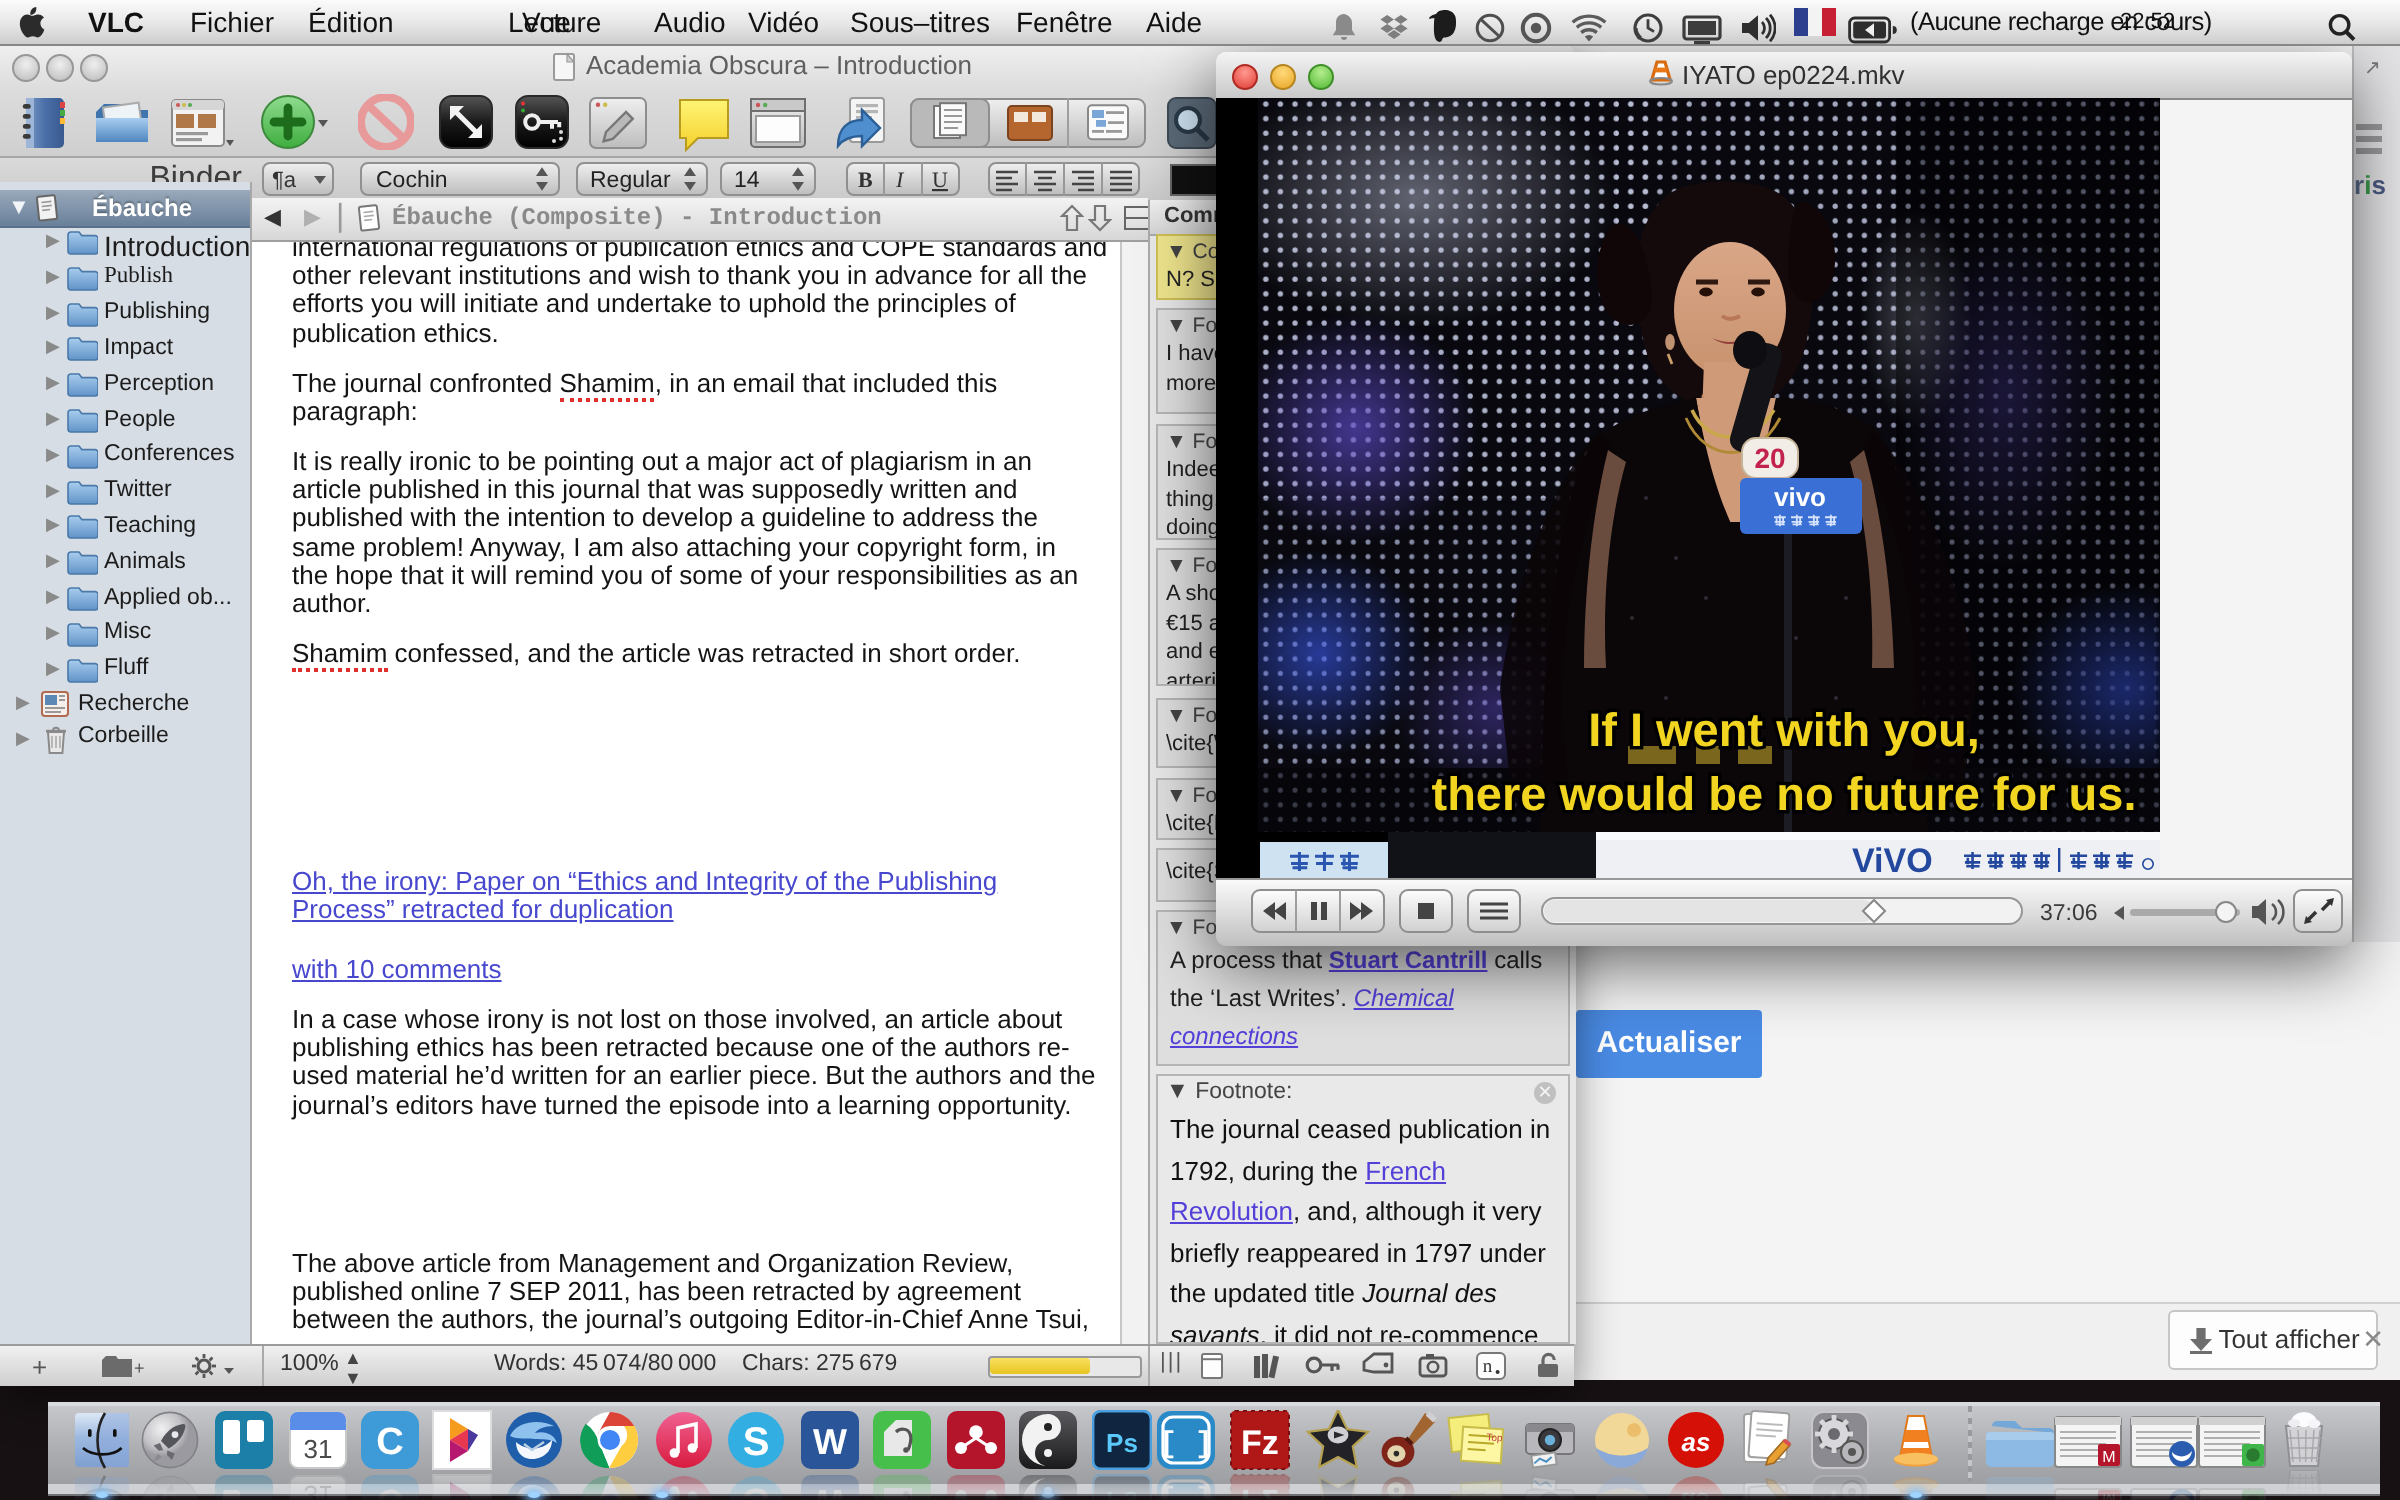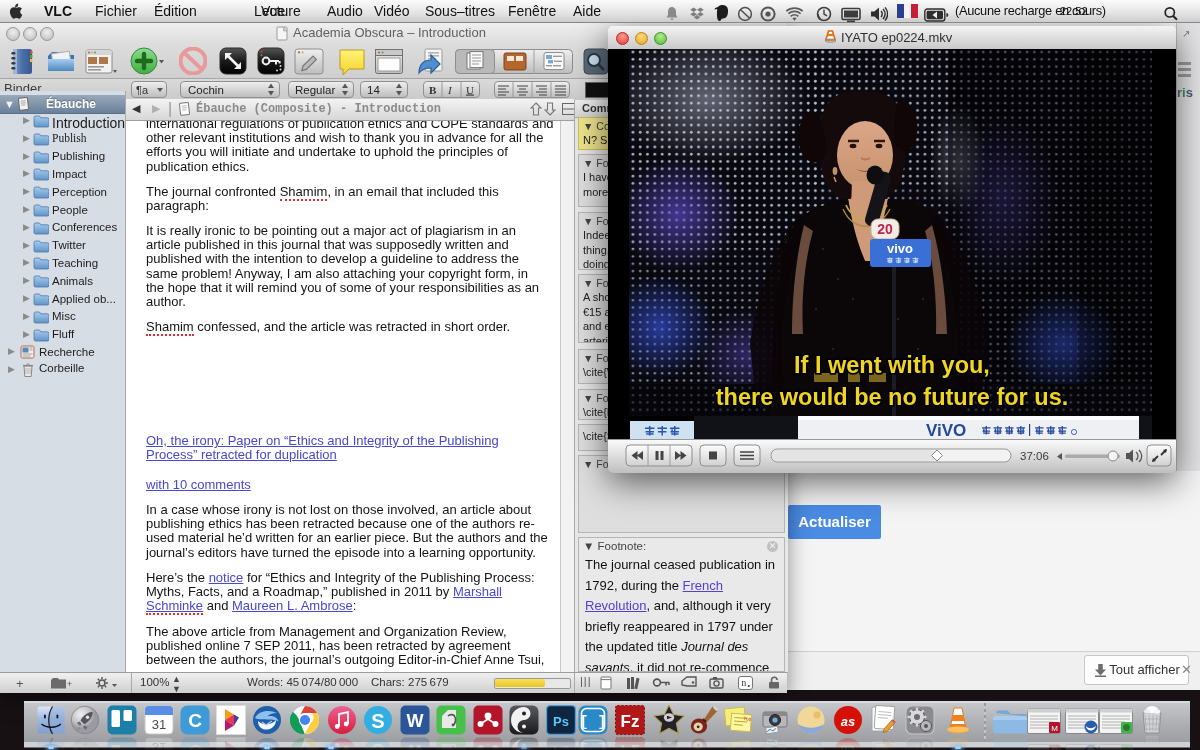--- a/index.html
+++ b/index.html
@@ -20,21 +20,21 @@
   #s-toolbar{position:absolute;left:0;top:23px;width:787px;height:33px;background:linear-gradient(#dcdcdc,#cfcfcf);border-bottom:1px solid #a6a6a6;}
   #s-fmtbar{position:absolute;left:0;top:57px;width:787px;height:22px;background:linear-gradient(#dadada,#c9c9c9);border-bottom:1px solid #aaa;}
   #s-binder{position:absolute;left:0;top:69px;width:125px;height:581px;background:#d7dde4;border-right:1px solid #a9a9a9;}
   #s-edhead{position:absolute;left:126px;top:77px;width:448px;height:21px;background:linear-gradient(#f3f3f3,#d7d7d7);border-bottom:1px solid #9f9f9f;}
   #s-editor{position:absolute;left:126px;top:99px;width:448px;height:551px;background:#fff;overflow:hidden;}
   #s-comments{position:absolute;left:574px;top:78px;width:213px;height:572px;background:#e7e7e7;border-left:1px solid #aaa;overflow:hidden;}
   #s-footer{position:absolute;left:0;top:650px;width:787px;height:20px;background:linear-gradient(#f0f0f0,#cfcfcf);border-top:1px solid #9c9c9c;}
   
   #vlc{left:608px;top:26px;width:568px;height:446px;z-index:20;border-radius:5px;box-shadow:0 10px 34px rgba(0,0,0,.6);}
   #v-titlebar{position:absolute;left:0;top:0;width:568px;height:23px;background:linear-gradient(#f4f4f4,#c9c9c9);border-radius:5px 5px 0 0;border-bottom:1px solid #8a8a8a;}
-  #v-video{position:absolute;left:0;top:23px;width:568px;height:390px;background:#000;overflow:hidden;}
+  #v-video{position:absolute;left:0;top:23px;width:472px;height:390px;background:#000;overflow:hidden;}
   #v-controls{position:absolute;left:0;top:413px;width:568px;height:33px;background:linear-gradient(#fafafa,#bfbfbf);border-radius:0 0 5px 5px;border-top:1px solid #999;}
   
   #dock{left:0;top:690px;width:1200px;height:60px;z-index:30;}
   #shelf{position:absolute;left:24px;top:11px;width:1166px;height:41px;background:linear-gradient(#c6c7ca,#abadb0 55%,#9b9da0);border-top:2px solid #d8dadd;}
   #shelf-front{position:absolute;left:24px;top:52px;width:1166px;height:5px;background:#cfd1d4;border-bottom:1px solid #6f7073;}
   .dicon{position:absolute;width:30px;height:30px;top:15px;border-radius:6px;z-index:31;-webkit-box-reflect:below 2px linear-gradient(transparent 55%,rgba(255,255,255,.35));}
   .dot-ind{position:absolute;top:56px;width:6px;height:3px;border-radius:50%;background:#9fd4ff;box-shadow:0 0 4px 2px rgba(120,190,255,.8);z-index:32;}
 </style>
 </head>
 <body>
@@ -229,21 +229,21 @@
         </g>
       </svg>
 
     <svg style="position:absolute;left:583px;top:3px" width="26" height="27" viewBox="0 0 26 27">
         <rect x="1" y="1" width="24" height="25" rx="4" fill="#5b6a78" stroke="#3e4a55"></rect>
         <circle cx="11" cy="12" r="6" fill="#cfe2f2" stroke="#2a3a48" stroke-width="2"></circle>
         <line x1="15.5" y1="16.5" x2="21" y2="22" stroke="#2a3a48" stroke-width="2.6"></line>
       </svg>
   </div>
   <div id="s-fmtbar">
-    <span style="position:absolute;left:4px;top:2px;width:117px;text-align:left;font-size:13px;color:#3c3c3c;text-decoration:underline;">Binder</span>
+    <span style="position:absolute;left:4px;top:2px;width:117px;text-align:right;font-size:16px;color:#3c3c3c;text-decoration:underline;">Binder</span>
     <svg style="position:absolute;left:131px;top:2px" width="36" height="17" viewBox="0 0 36 17">
         <rect x=".5" y=".5" width="35" height="16" rx="3.5" fill="url(#grw)" stroke="#909090"></rect>
         <text x="5" y="12.5" font-size="11" fill="#333" font-family="Liberation Sans">¶a</text>
         <path d="M26 7l6 0-3 4z" fill="#555"></path>
       </svg>
     <svg style="position:absolute;left:180px;top:2px" width="100" height="17" viewBox="0 0 100 17">
         <rect x=".5" y=".5" width="99" height="16" rx="3.5" fill="url(#grw)" stroke="#909090"></rect>
         <text x="8" y="12.5" font-size="11.5" fill="#222" font-family="Liberation Sans">Cochin</text>
         <path d="M88 7l6 0-3-4.4zM88 10l6 0-3 4.4z" fill="#555"></path>
       </svg>
@@ -435,21 +435,20 @@
  .lk{color:#4848cf;text-decoration:underline;}
  .sp{border-bottom:2px dotted #e03030;}
 </style>
 <div class="ep" style="top:-4px;">international regulations of publication ethics and COPE standards and<br>other relevant institutions and wish to thank you in advance for all the<br>efforts you will initiate and undertake to uphold the principles of<br>publication ethics.</div>
 <div class="ep" style="top:64px;">The journal confronted <span class="sp">Shamim</span>, in an email that included this<br>paragraph:</div>
 <div class="ep" style="top:103px;">It is really ironic to be pointing out a major act of plagiarism in an<br>article published in this journal that was supposedly written and<br>published with the intention to develop a guideline to address the<br>same problem! Anyway, I am also attaching your copyright form, in<br>the hope that it will remind you of some of your responsibilities as an<br>author.</div>
 <div class="ep" style="top:199px;"><span class="sp">Shamim</span> confessed, and the article was retracted in short order.</div>
 <div class="ep" style="top:313px;"><span class="lk">Oh, the irony: Paper on “Ethics and Integrity of the Publishing<br>Process” retracted for duplication</span></div>
 <div class="ep" style="top:357px;"><span class="lk">with 10 comments</span></div>
 <div class="ep" style="top:382px;">In a case whose irony is not lost on those involved, an article about<br>publishing ethics has been retracted because one of the authors re-<br>used material he’d written for an earlier piece. But the authors and the<br>journal’s editors have turned the episode into a learning opportunity.</div>
-<div class="ep" style="top:450px;">Here’s the <span class="lk">notice</span> for “Ethics and Integrity of the Publishing Process:<br>Myths, Facts, and a Roadmap,” published in 2011 by <span class="lk">Marshall</span><br><span class="lk"><span class="sp">Schminke</span></span> and <span class="lk">Maureen L. Ambrose</span>:</div>
 <div class="ep" style="top:504px;">The above article from Management and Organization Review,<br>published online 7 SEP 2011, has been retracted by agreement<br>between the authors, the journal’s outgoing Editor-in-Chief Anne Tsui,</div>
 <div style="position:absolute;right:0;top:0;width:13px;height:551px;background:#f2f2f2;border-left:1px solid #c8c8c8;"></div>
 </div>
   <div id="s-comments">
 <style>
  .cblk{position:absolute;left:3px;width:205px;background:#dedede;border:1px solid #b5b5b5;font-size:11px;color:#222;overflow:hidden;}
  .cblk .hd{font-size:10.5px;color:#444;padding:2px 0 0 4px;}
  .cb-tx{padding:1px 4px;line-height:14.5px;white-space:nowrap;overflow:hidden;}
  .plk{color:#5340d8;text-decoration:underline;}
 </style>
@@ -478,20 +477,21 @@
       </div>
 <div class="cblk" style="top:289px;height:29px;">
         <div class="hd">▼ Footnote:</div>
         <div class="cb-tx">\cite{Fang2012}</div>
       </div>
 <div class="cblk" style="top:324px;height:25px;">
         <div class="cb-tx" style="padding-top:4px;">\cite{Steen2013}</div>
       </div>
 <div class="cblk" style="top:355px;height:76px;">
         <div class="hd">▼ Footnote:</div>
+        <div class="cb-tx" style="font-size:12px;line-height:19px;padding-left:6px;">A process that <span class="plk" style="font-weight:bold;">Stuart Cantrill</span> calls<br>the ‘Last Writes’. <span class="plk" style="font-style:italic;">Chemical<br>connections</span></div>
       </div>
 <div class="cblk" style="top:437px;height:133px;background:#e9e9e9;">
         <div class="hd" style="font-size:11.5px;">▼ Footnote:<span style="position:absolute;right:6px;top:3px;width:11px;height:11px;border-radius:50%;background:#c0c0c0;color:#f4f4f4;font-size:9px;line-height:11px;text-align:center;">✕</span></div>
         <div class="cb-tx" style="font-size:13px;line-height:20.5px;padding-left:6px;padding-top:3px;color:#111;">The journal ceased publication in<br>1792, during the <span class="plk">French<br>Revolution</span>, and, although it very<br>briefly reappeared in 1797 under<br>the updated title <i>Journal des<br>savants</i>, it did not re-commence</div>
       </div>
 </div>
   <div id="s-footer">
     <span style="position:absolute;left:16px;top:3px;color:#555;font-size:13px;">+</span>
     <svg style="position:absolute;left:50px;top:4px" width="22" height="13" viewBox="0 0 22 13">
         <path d="M1 3l2-2h5l1 1.5h7v9H1z" fill="#6b6b6b"></path>

